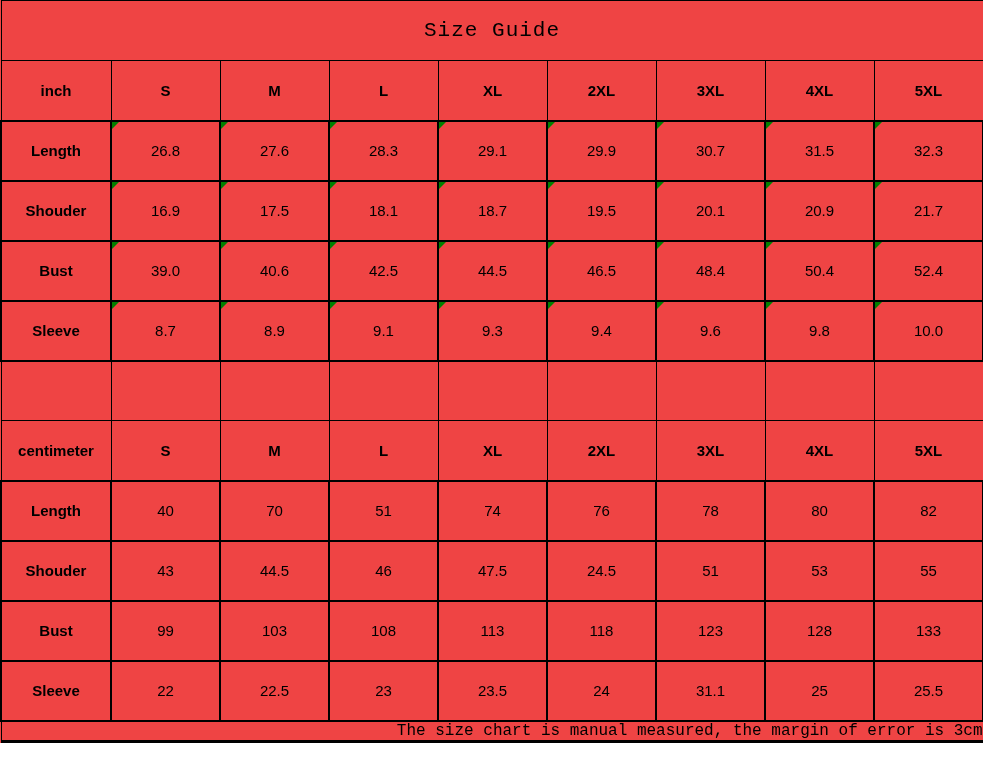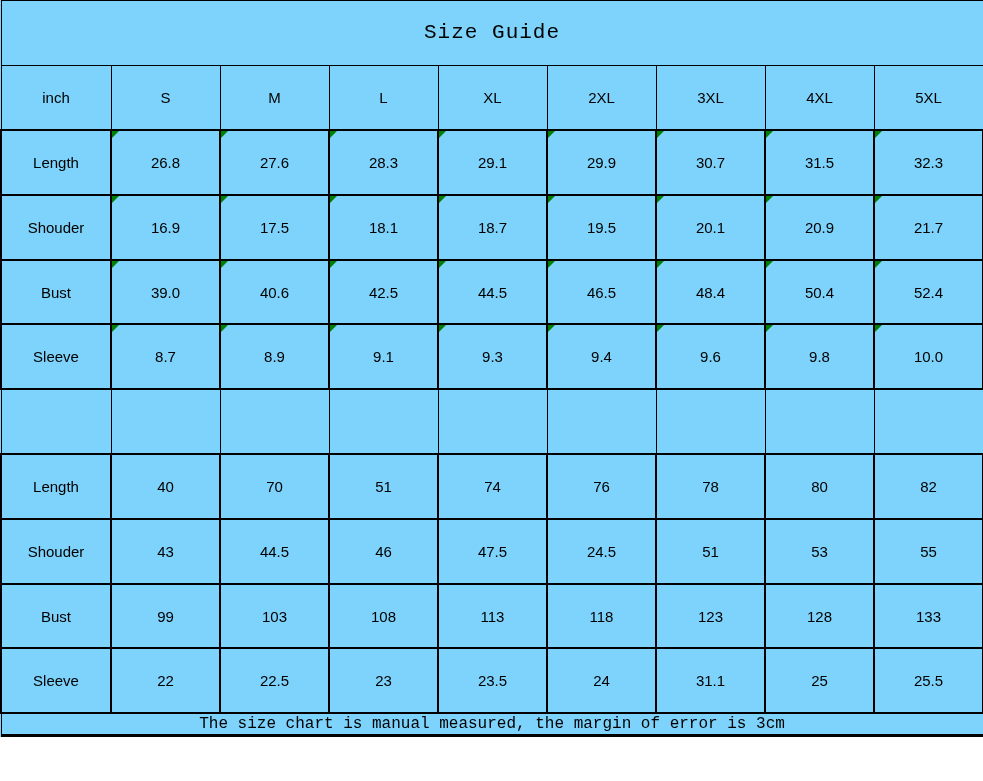--- a/index.html
+++ b/index.html
@@ -7,47 +7,48 @@
     width: 983px; height: 781px;
     background: #ffffff;
     font-family: "Liberation Sans", "DejaVu Sans", sans-serif;
   }
   table.size-guide {
     width: 983px; height: 737px;
     border-collapse: collapse;
     table-layout: fixed;
     border: 1px solid #000;
     border-bottom: 3px solid #000;
-    background: #7dd3fc;
+    background: #ef4444;
   }
   col.label-col { width: 110px; }
   col.size-col  { width: 109px; }
   td, th {
     border: 1px solid #000;
     text-align: center;
     vertical-align: middle;
     padding: 0;
     font-size: 15px;
     color: #000;
     overflow: hidden;
   }
-  th { font-weight: normal; }
+  th { font-weight: bold; }
   tr { height: 60px; }
   tr.title-row { height: 60px; }
   tr.footer-row { height: auto; }
   tr.measure-row td, tr.measure-row th { border-width: 2px; }
   td.title-cell {
     font-family: "Liberation Mono", "DejaVu Sans Mono", monospace;
     font-size: 21px;
     letter-spacing: 1px;
     font-weight: normal;
   }
   td.footer-cell {
     font-family: "Liberation Mono", "DejaVu Sans Mono", monospace;
     font-size: 16px;
+    text-align: right;
   }
   td.value-cell { position: relative; }
   span.tri {
     position: absolute;
     top: 0; left: 0;
     width: 0; height: 0;
     border-top: 7px solid #008000;
     border-right: 7px solid transparent;
     pointer-events: none;
   }
@@ -132,20 +133,31 @@
         <td></td>
         <td></td>
         <td></td>
         <td></td>
         <td></td>
         <td></td>
         <td></td>
         <td></td>
         <td></td>
       </tr>
+      <tr class="header-row">
+        <th>centimeter</th>
+        <th>S</th>
+        <th>M</th>
+        <th>L</th>
+        <th>XL</th>
+        <th>2XL</th>
+        <th>3XL</th>
+        <th>4XL</th>
+        <th>5XL</th>
+      </tr>
       <tr class="measure-row">
         <th>Length</th>
         <td class="value-cell">40</td>
         <td class="value-cell">70</td>
         <td class="value-cell">51</td>
         <td class="value-cell">74</td>
         <td class="value-cell">76</td>
         <td class="value-cell">78</td>
         <td class="value-cell">80</td>
         <td class="value-cell">82</td>

